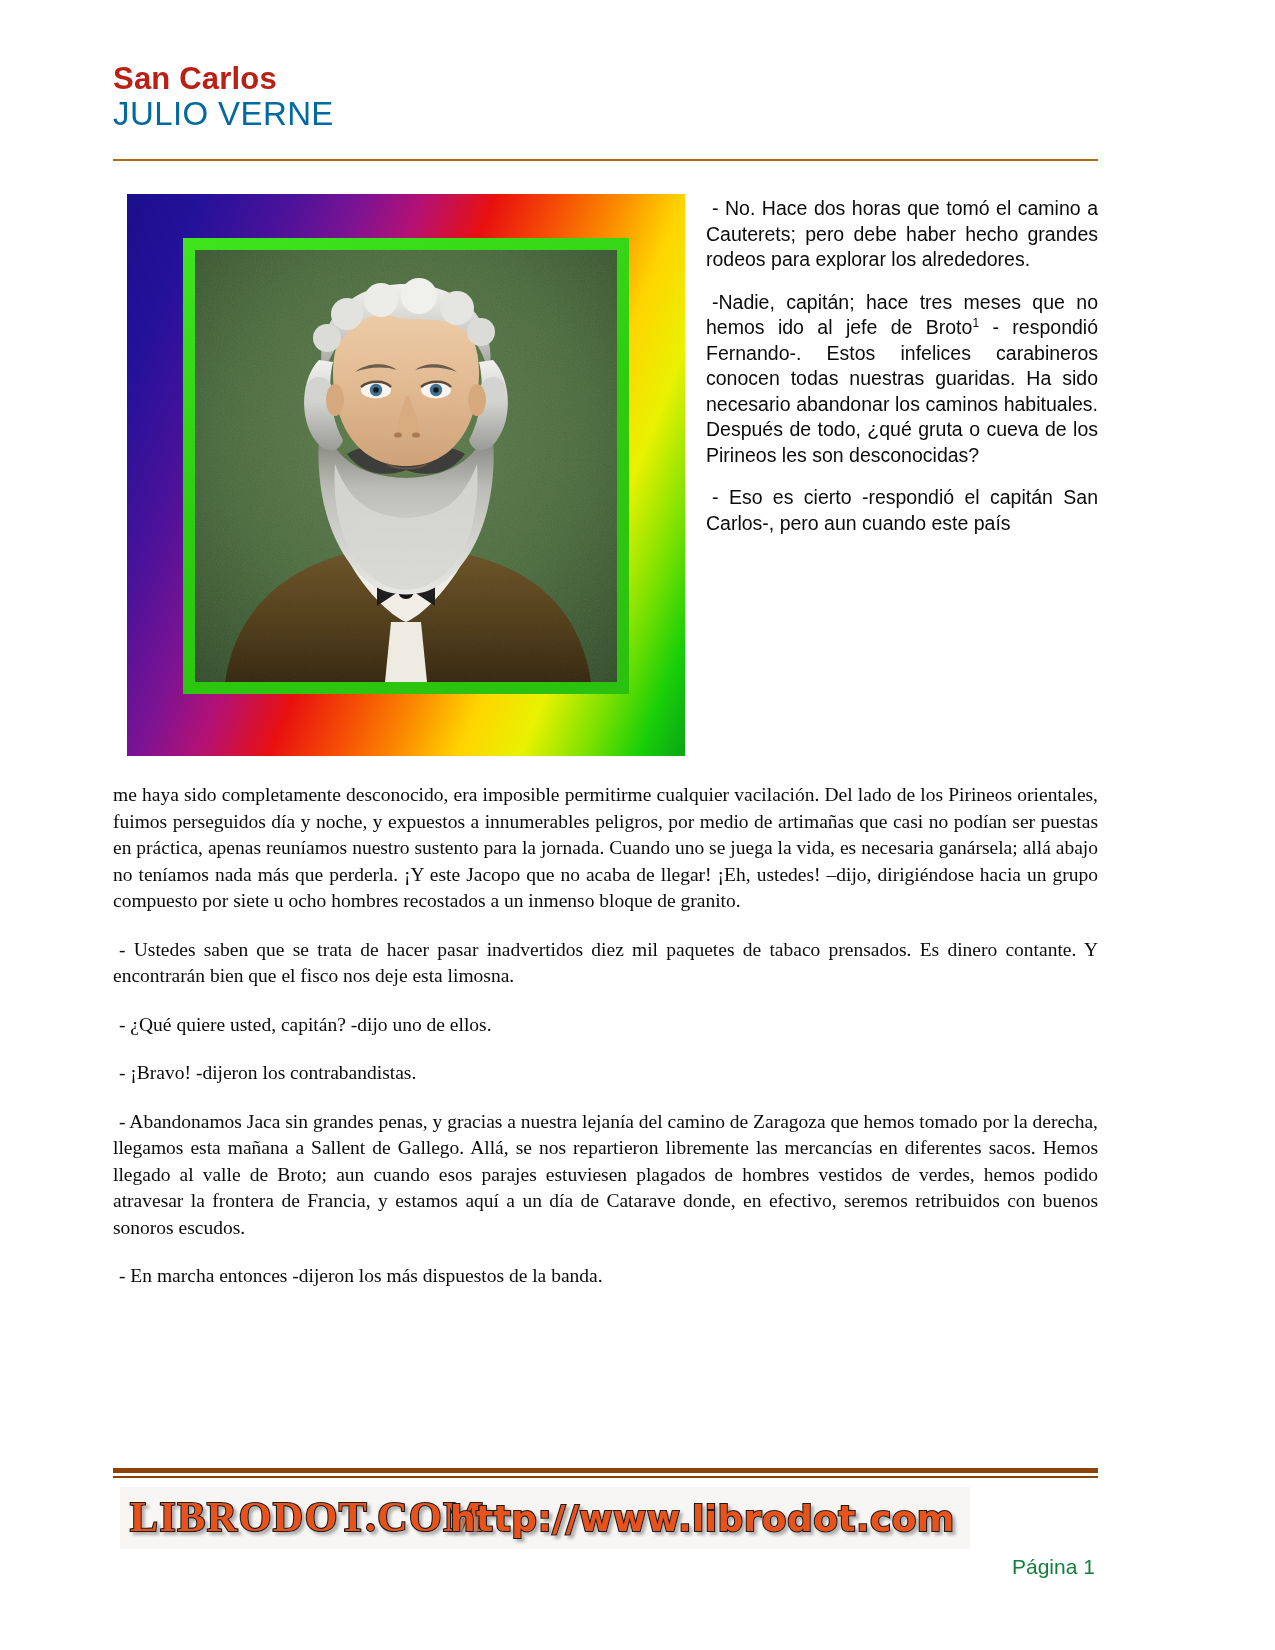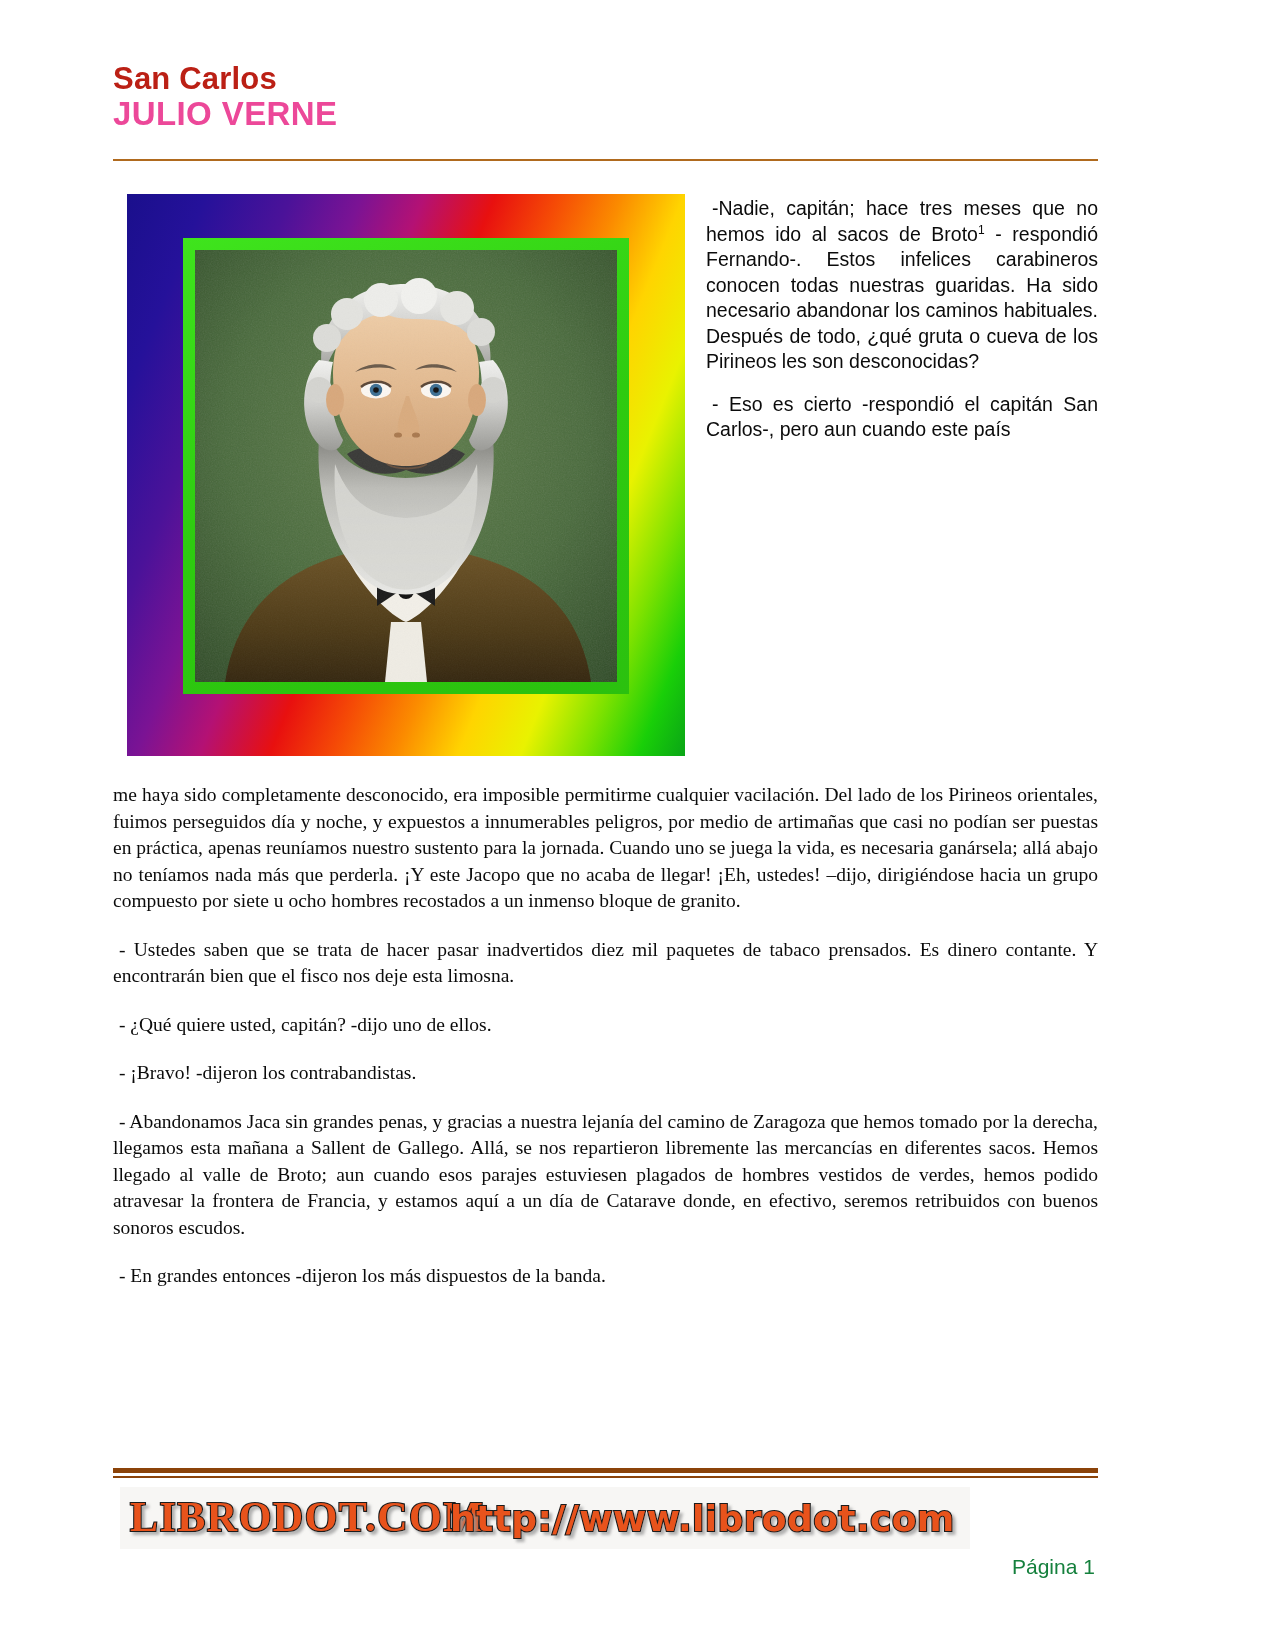--- a/index.html
+++ b/index.html
@@ -25,22 +25,22 @@
     font-family:"Liberation Sans", sans-serif;
     font-size:31px;
     font-weight:bold;
     color:#BB2015;
     letter-spacing:.2px;
     line-height:1.10;
   }
   .title-line2 {
     font-family:"Liberation Sans", sans-serif;
     font-size:33px;
-    font-weight:bold;
-    color:#ec4899;
+    font-weight:normal;
+    color:#0369a1;
     letter-spacing:.4px;
     line-height:1.12;
   }
   .header-rule {
     position:absolute;
     left:113px; top:159px; width:985px; height:2px;
     background:#B06A1E;
   }
 
   
@@ -253,31 +253,32 @@
           <ellipse cx="140" cy="150" rx="9" ry="16" fill="#d8a87c"></ellipse>
           <ellipse cx="282" cy="150" rx="9" ry="16" fill="#d8a87c"></ellipse>
 
           <rect x="0" y="0" width="422" height="432" filter="url(#grain)" fill="#000" opacity="0.35"></rect>
         </svg>
       </div>
     </div>
   </div>
 
   <div class="right-col">
-    <p><span>-Nadie, capitán; hace tres meses que no hemos ido al sacos de Broto</span><span class="sup">1</span> <span>- respondió Fernando-. Estos infelices carabineros conocen todas nuestras guaridas. Ha sido necesario abandonar los caminos habituales. Después de todo, ¿qué gruta o cueva de los Pirineos les son desconocidas?</span></p>
+    <p>- No. Hace dos horas que tomó el camino a Cauterets; pero debe haber hecho grandes rodeos para explorar los alrededores.</p>
+    <p><span>-Nadie, capitán; hace tres meses que no hemos ido al jefe de Broto</span><span class="sup">1</span> <span>- respondió Fernando-. Estos infelices carabineros conocen todas nuestras guaridas. Ha sido necesario abandonar los caminos habituales. Después de todo, ¿qué gruta o cueva de los Pirineos les son desconocidas?</span></p>
     <p>- Eso es cierto -respondió el capitán San Carlos-, pero aun cuando este país</p>
   </div>
 
   <div class="body-col">
     <p class="cont">me haya sido completamente desconocido, era imposible permitirme cualquier vacilación. Del lado de los Pirineos orientales, fuimos perseguidos día y noche, y expuestos a innumerables peligros, por medio de artimañas que casi no podían ser puestas en práctica, apenas reuníamos nuestro sustento para la jornada. Cuando uno se juega la vida, es necesaria ganársela; allá abajo no teníamos nada más que perderla. ¡Y este Jacopo que no acaba de llegar! ¡Eh, ustedes! –dijo, dirigiéndose hacia un grupo compuesto por siete u ocho hombres recostados a un inmenso bloque de granito.</p>
     <p class="dash">- Ustedes saben que se trata de hacer pasar inadvertidos diez mil paquetes de tabaco prensados. Es dinero contante. Y encontrarán bien que el fisco nos deje esta limosna.</p>
     <p class="dash">- ¿Qué quiere usted, capitán? -dijo uno de ellos.</p>
     <p class="dash">- ¡Bravo! -dijeron los contrabandistas.</p>
     <p class="dash">- Abandonamos Jaca sin grandes penas, y gracias a nuestra lejanía del camino de Zaragoza que hemos tomado por la derecha, llegamos esta mañana a Sallent de Gallego. Allá, se nos repartieron libremente las mercancías en diferentes sacos. Hemos llegado al valle de Broto; aun cuando esos parajes estuviesen plagados de hombres vestidos de verdes, hemos podido atravesar la frontera de Francia, y estamos aquí a un día de Catarave donde, en efectivo, seremos retribuidos con buenos sonoros escudos.</p>
-    <p class="dash">- En grandes entonces -dijeron los más dispuestos de la banda.</p>
+    <p class="dash">- En marcha entonces -dijeron los más dispuestos de la banda.</p>
   </div>
 
   <div class="footer-rule-top"></div>
   <div class="footer-rule-bot"></div>
 
   <div class="logo-band">
     <svg width="850" height="62" viewBox="0 0 850 62" role="img">
       <defs>
         <filter id="sh" x="-20%" y="-20%" width="160%" height="160%">
           <feDropShadow dx="3" dy="3" stdDeviation="1.6" flood-color="#9a9a9a" flood-opacity="0.75"></feDropShadow>

